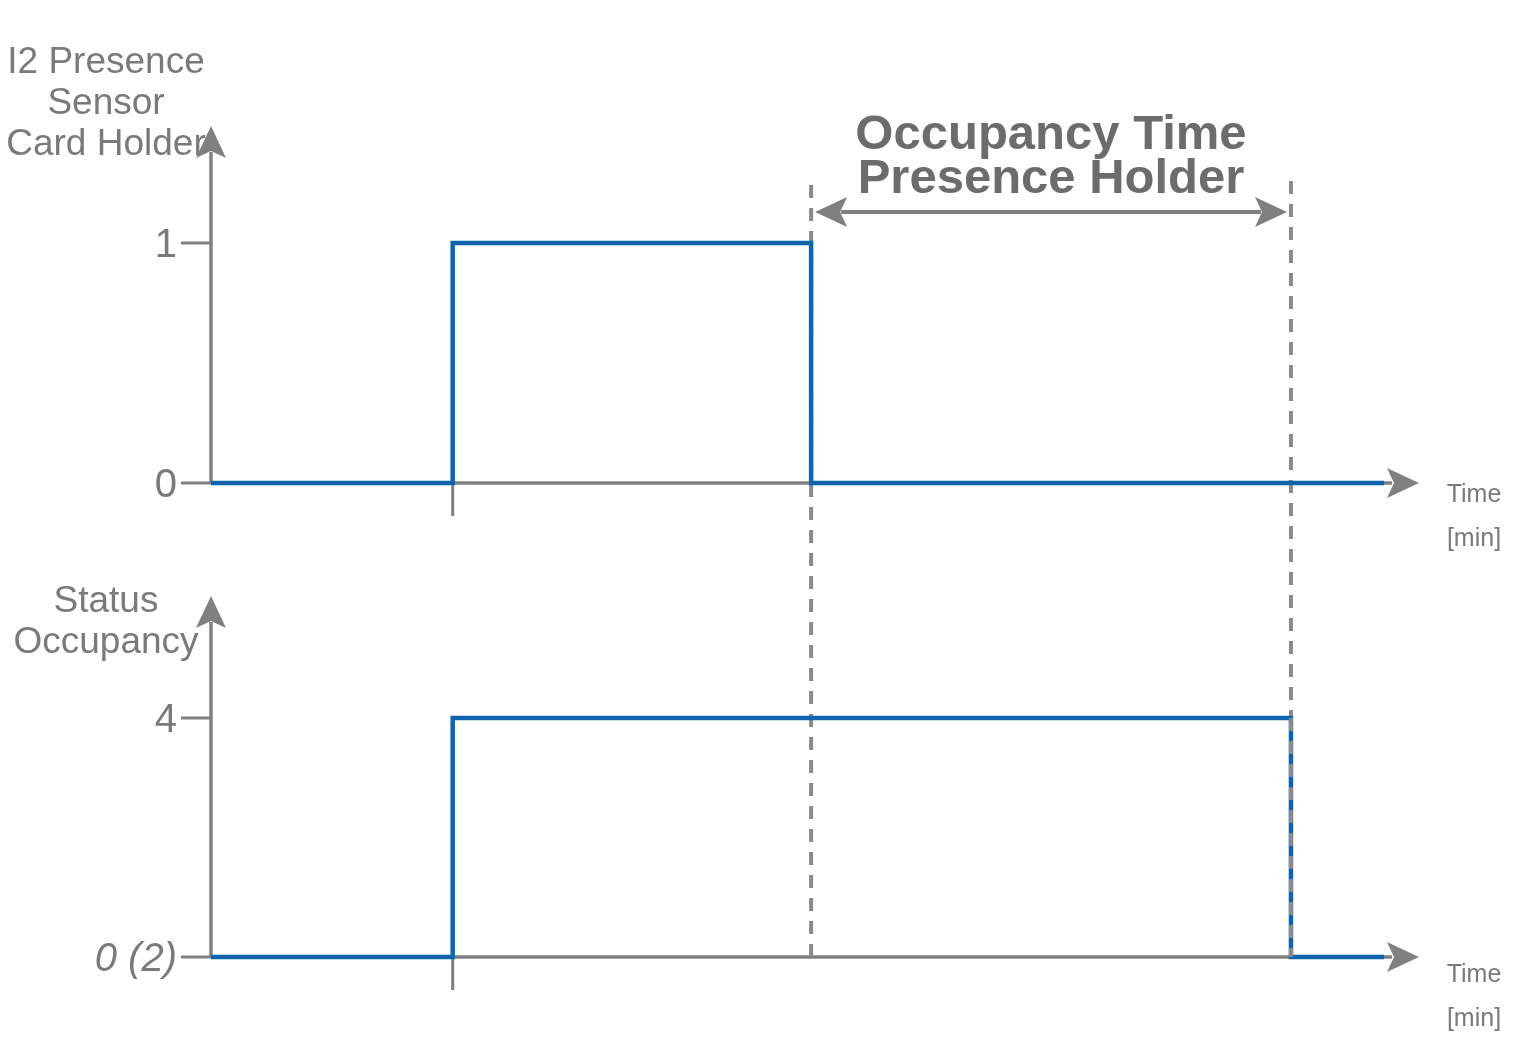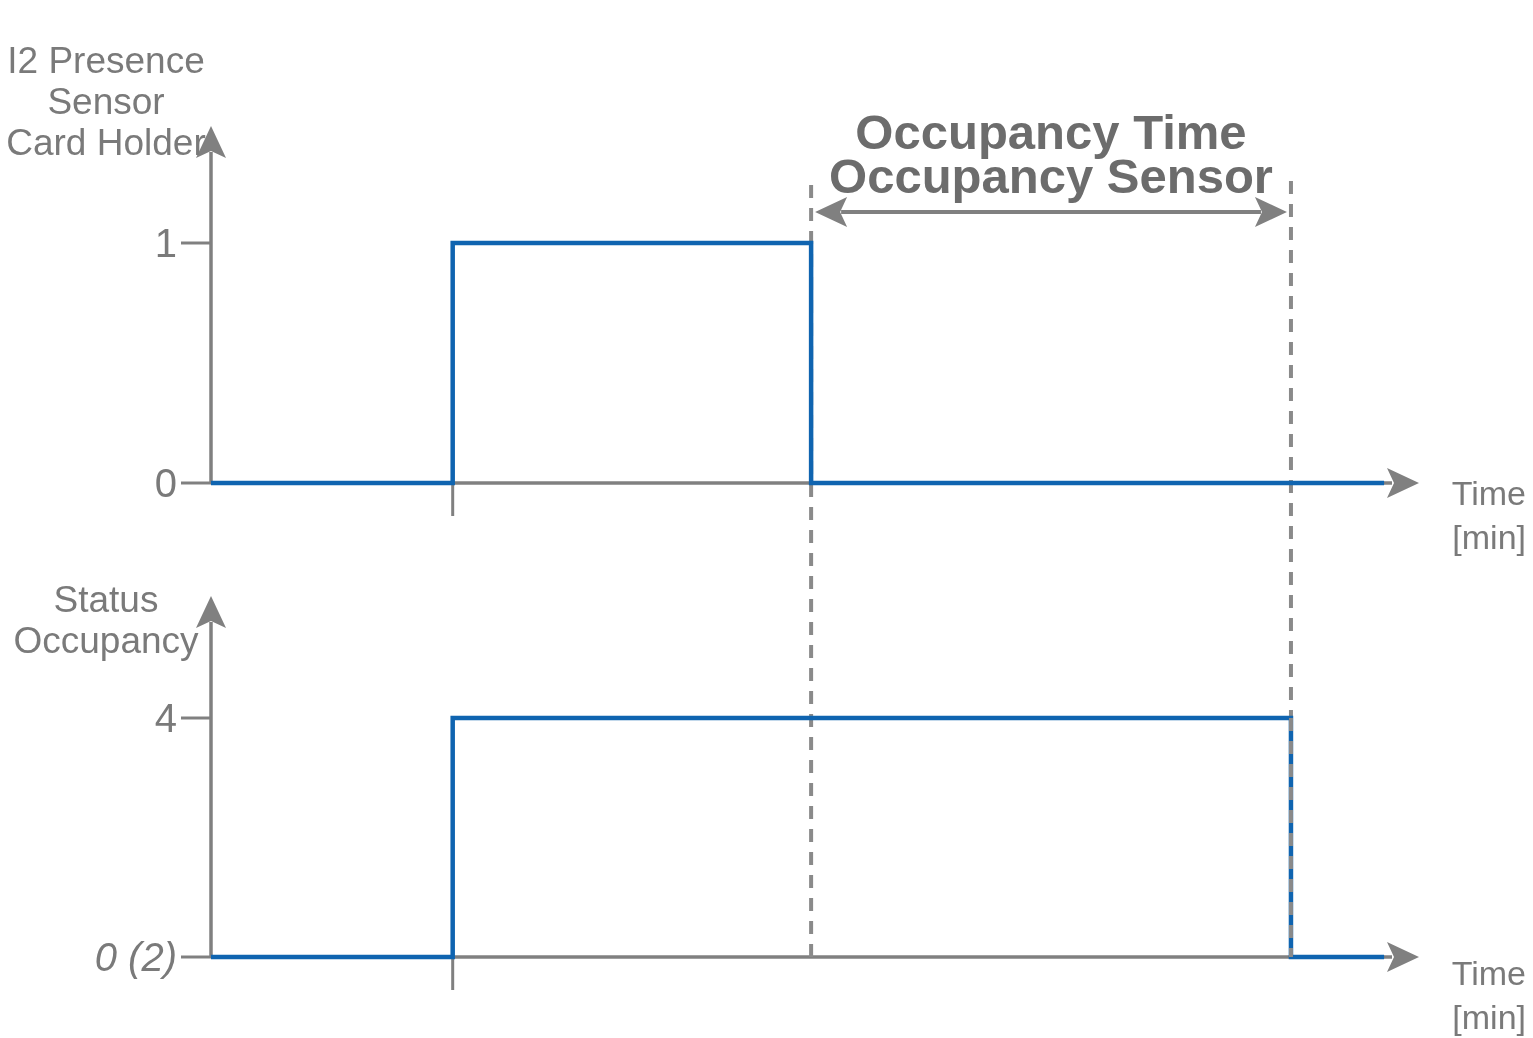--- a/index.html
+++ b/index.html
@@ -11,21 +11,21 @@
     position:relative;width:1533px;height:1038px;background:var(--c-bg);
     font-family:"Liberation Sans","DejaVu Sans",sans-serif;overflow:hidden;
   }
   svg#diagram{position:absolute;left:0;top:0;width:1533px;height:1038px;}
   .axis-line{stroke:var(--c-axis);stroke-width:3.5;fill:none;}
   .tickmark{stroke:var(--c-axis);stroke-width:3;}
   .axis-head{fill:var(--c-axis);}
   .lbl{position:absolute;color:var(--c-label);}
   .chart-title{font-size:37px;line-height:41px;text-align:center;margin-top:40px;}
   .tick-label{font-size:40px;line-height:46px;text-align:right;white-space:nowrap;}
-  .time-label{font-size:34px;line-height:44px;text-align:right;}
+  .time-label{font-size:25px;line-height:44px;text-align:center;}
   .annotation{
     position:absolute;color:var(--c-ann);font-size:49px;line-height:44px;
     font-weight:bold;text-align:center;white-space:nowrap;
   }
 </style>
 </head>
 <body>
 
 <div class="stage">
 
@@ -65,21 +65,21 @@
     <div>I2 Presence</div>
     <div>Sensor</div>
     <div>Card Holder</div>
   </div>
 
   <div class="lbl tick-label" style="left:40px;top:220px;width:137px;">1</div>
   <div class="lbl tick-label" style="left:40px;top:460px;width:137px;">0</div>
 
   <div class="annotation" style="left:816px;top:110px;width:470px;">
     <div>Occupancy Time</div>
-    <div>Occupancy Sensor</div>
+    <div>Presence Holder</div>
   </div>
 
   <div class="lbl time-label" style="left:1422px;top:471px;width:104px;">
     <div>Time</div>
     <div>[min]</div>
   </div>
 
   <div class="lbl chart-title" style="left:0;top:539px;width:212px;">
     <div>Status</div>
     <div>Occupancy</div>

